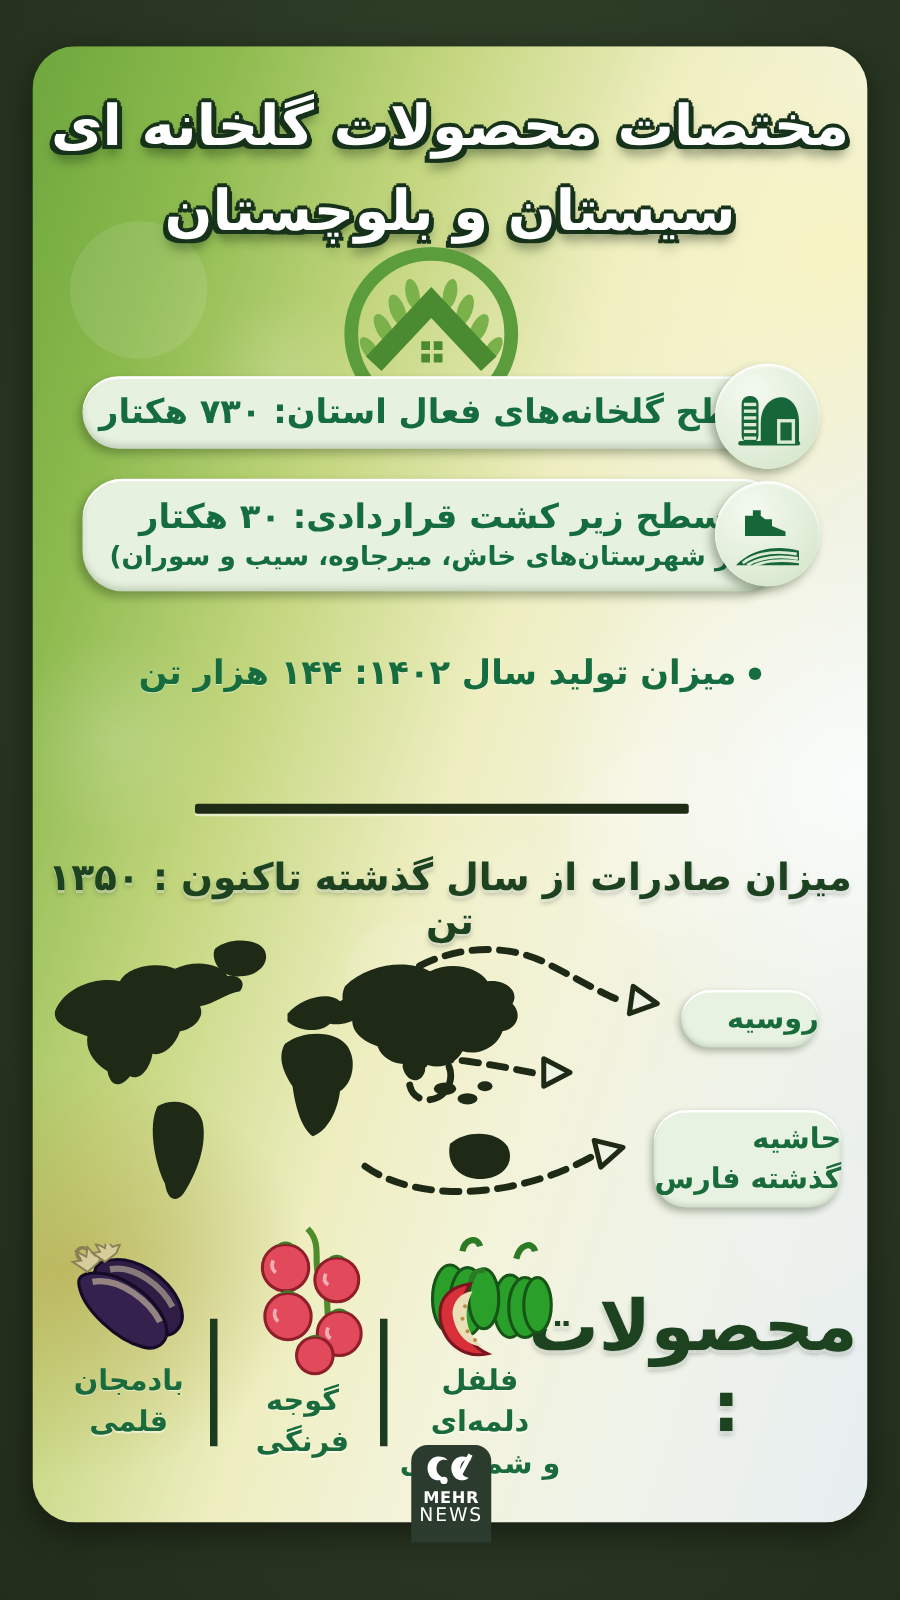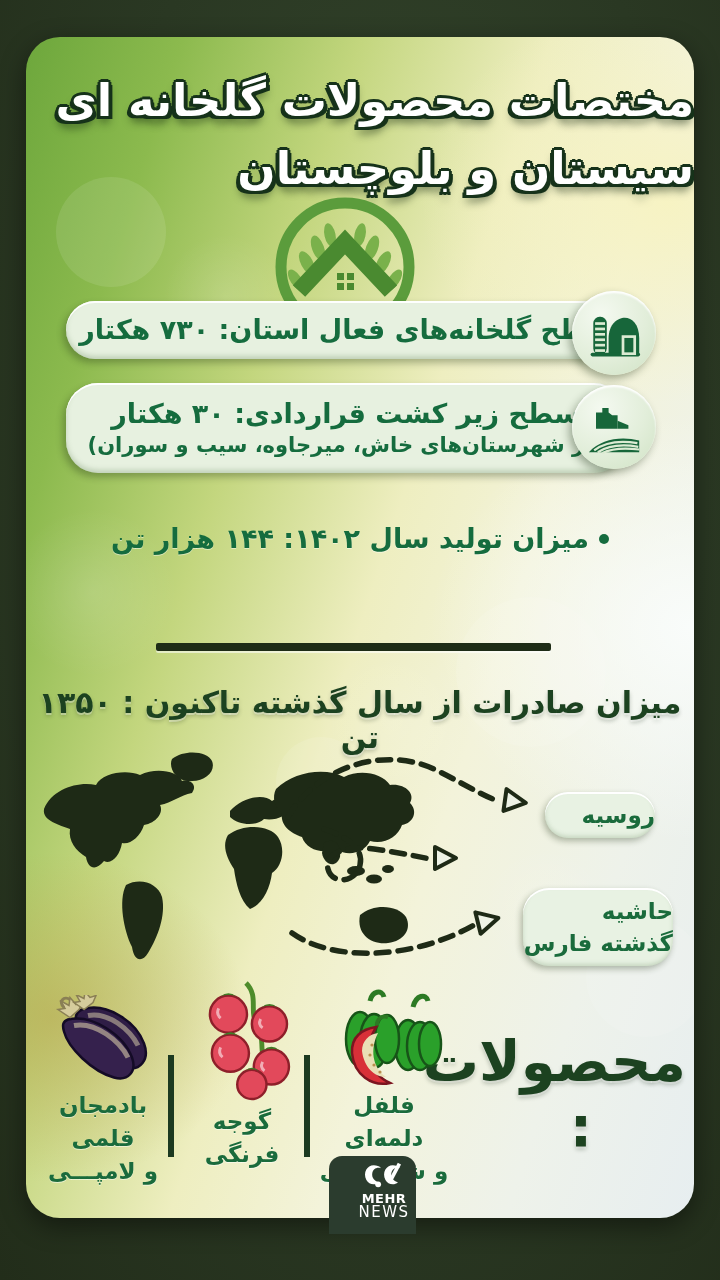--- a/index.html
+++ b/index.html
@@ -17,21 +17,21 @@
       radial-gradient(circle 110px at 55% 58%, rgba(255,255,255,.12), transparent 70%),
       radial-gradient(circle 100px at 78% 74%, rgba(255,255,255,.10), transparent 70%),
       radial-gradient(ellipse 260px 220px at 4% 83%, rgba(182,160,72,.55), transparent 75%),
       radial-gradient(ellipse 330px 270px at 100% 50%, rgba(250,253,252,.92), transparent 80%),
       radial-gradient(ellipse 310px 250px at 96% 14%, rgba(247,243,193,.92), transparent 80%),
       linear-gradient(108deg, #6da73c 0%, #8cba4e 15%, #c3d67e 32%, #eeeec0 50%, #f3f3da 64%, #eef2ea 82%, #e7eef0 100%);
     box-shadow:0 8px 26px rgba(0,0,0,.45);
   }
   .bokeh{position:absolute;border-radius:50%;background:rgba(255,255,255,.10);}
   
-  .title{position:absolute;top:30px;left:0;width:100%;text-align:right;direction:rtl;}
+  .title{position:absolute;top:30px;left:0;width:100%;text-align:center;direction:rtl;}
   .title div{
     font-size:45px;font-weight:bold;line-height:68px;color:#ffffff;letter-spacing:0;
     text-shadow:-3px 0 #16321a,3px 0 #16321a,0 -3px #16321a,0 3px #16321a,
       -2px -2px #16321a,2px -2px #16321a,-2px 2px #16321a,2px 2px #16321a,
       -4px 3px #16321a,4px 3px #16321a,0 7px 9px rgba(15,35,12,.55);
   }
   
   .brand-logo{position:absolute;left:237px;top:148px;width:164px;height:164px;z-index:1;}
   
   .pill{
@@ -88,21 +88,21 @@
     text-shadow:0 1px 0 rgba(255,255,255,.5);}
   .label-pepper{left:288px;top:1052px;width:140px;}
   .label-tomato{left:156px;top:1068px;width:120px;}
   .label-eggplant{left:8px;top:1052px;width:138px;}
   .vdivider{position:absolute;top:1018px;width:6px;height:102px;background:#1c3a20;}
   .v1{left:278px;} .v2{left:142px;}
   
   .mehr-logo{
     position:absolute;left:329px;top:1156px;width:64px;height:78px;z-index:6;
     background:#2b3c2e;border-radius:13px 13px 0 0;
-    display:flex;flex-direction:column;align-items:center;padding-left:23px;
+    display:flex;flex-direction:column;align-items:center;
   }
   .mehr-word{color:#fff;font-size:13px;font-weight:bold;letter-spacing:.5px;line-height:14px;}
   .news-word{color:#fff;font-size:15px;font-weight:400;letter-spacing:1.5px;line-height:13px;}
 </style>
 </head>
 <body>
 
 <div class="card">
 
   <div class="bokeh" style="left:30px;top:140px;width:110px;height:110px;"></div>
@@ -318,21 +318,20 @@
       <path d="M34,30 C56,26 80,46 88,62" stroke="rgba(225,215,175,.55)" stroke-width="5" fill="none"></path>
       <g fill="#d6cc9c" stroke="#8a7f55" stroke-width="1.5">
         <path d="M30,22 l-12,-8 7,-1 -5,-8 9,5 1,-8 6,7 7,-3 -4,8 Z"></path>
         <path d="M44,14 l-10,-7 6,-1 -4,-7 8,4 1,-7 5,6 6,-2 -3,7 Z"></path>
       </g>
       <path d="M24,12 C18,6 24,0 30,4" stroke="#8a7f55" stroke-width="3" fill="none"></path>
     </svg>
   </div>
   <div class="product-label label-eggplant">
     <div>بادمجان قلمی</div>
-    <div>و لامپـــی</div>
   </div>
 
 </div>
 
 <div class="mehr-logo">
   <svg width="44" height="30" viewBox="0 0 60 40" style="margin-top:6px;">
     <g fill="#ffffff">
       <path d="M16,4 C7,4 1,14 6,24 C9,30 18,32 23,27 C17,26 13,21 14,15 C15,9 20,6 26,8 C24,5 20,4 16,4 Z"></path>
       <circle cx="22" cy="30" r="4"></circle>
       <path d="M42,4 C33,4 27,14 32,24 C35,30 44,32 49,27 C43,26 39,21 40,15 C41,9 46,6 52,8 C50,5 46,4 42,4 Z"></path>

